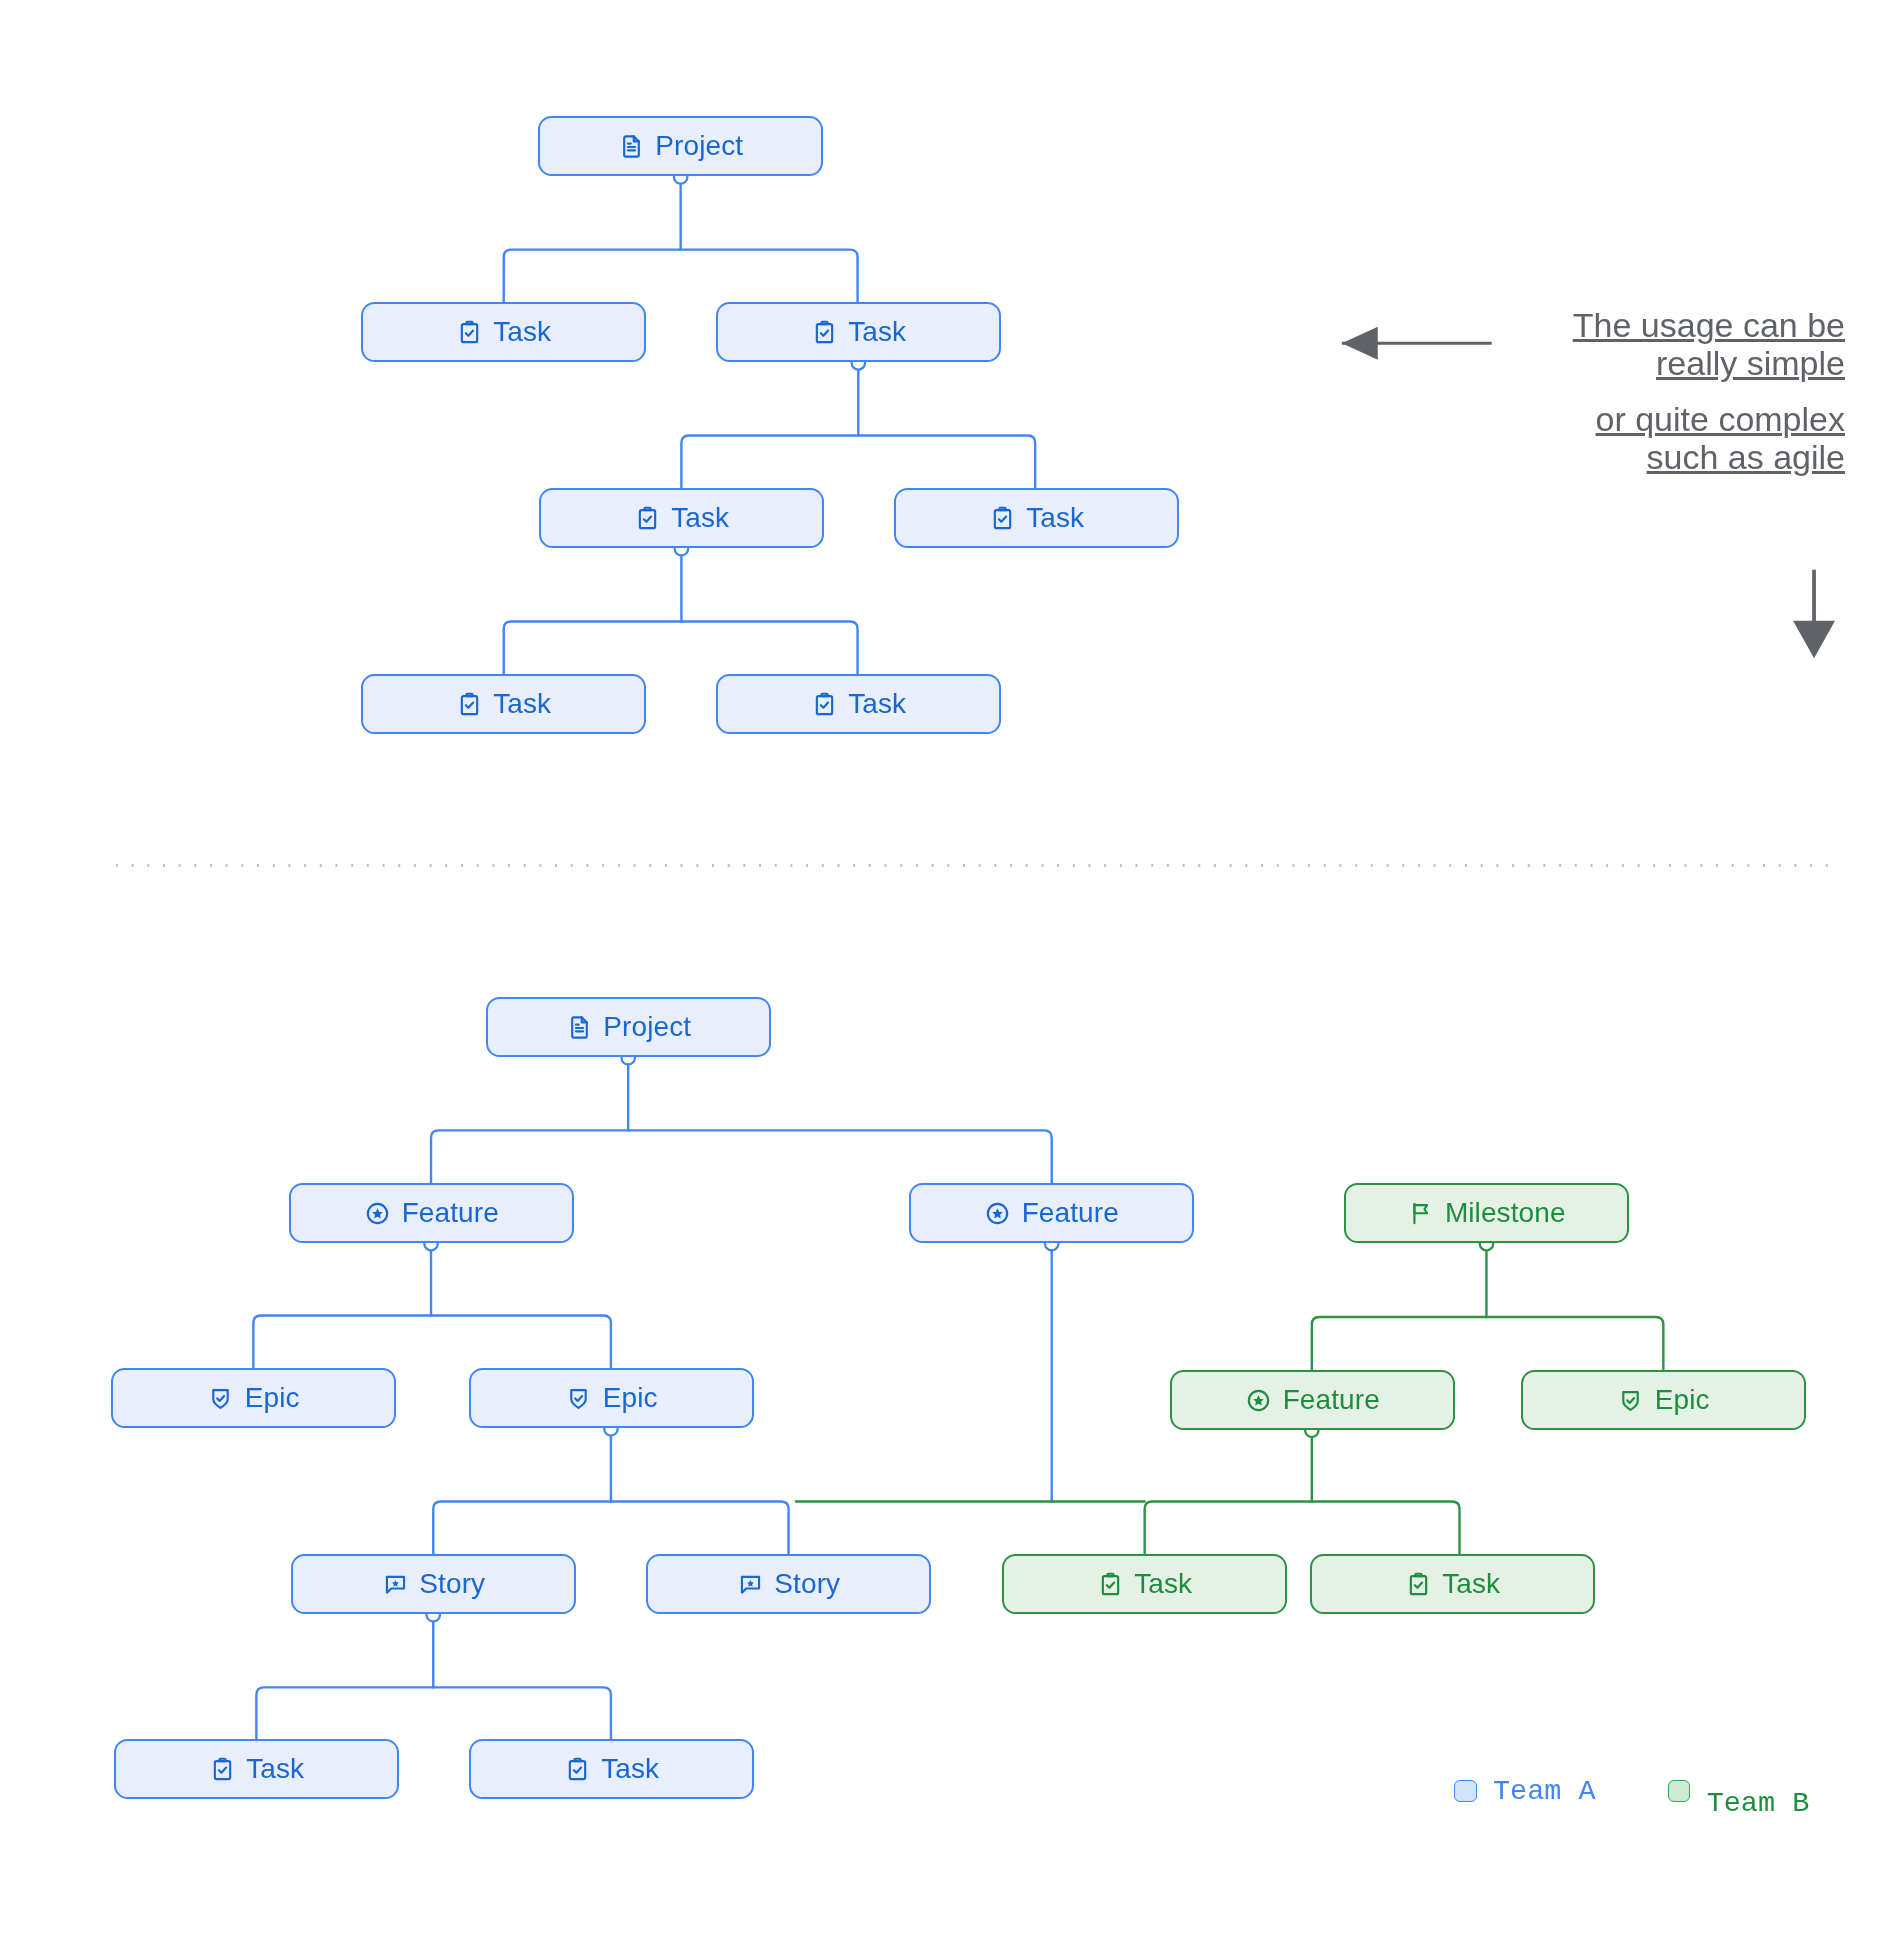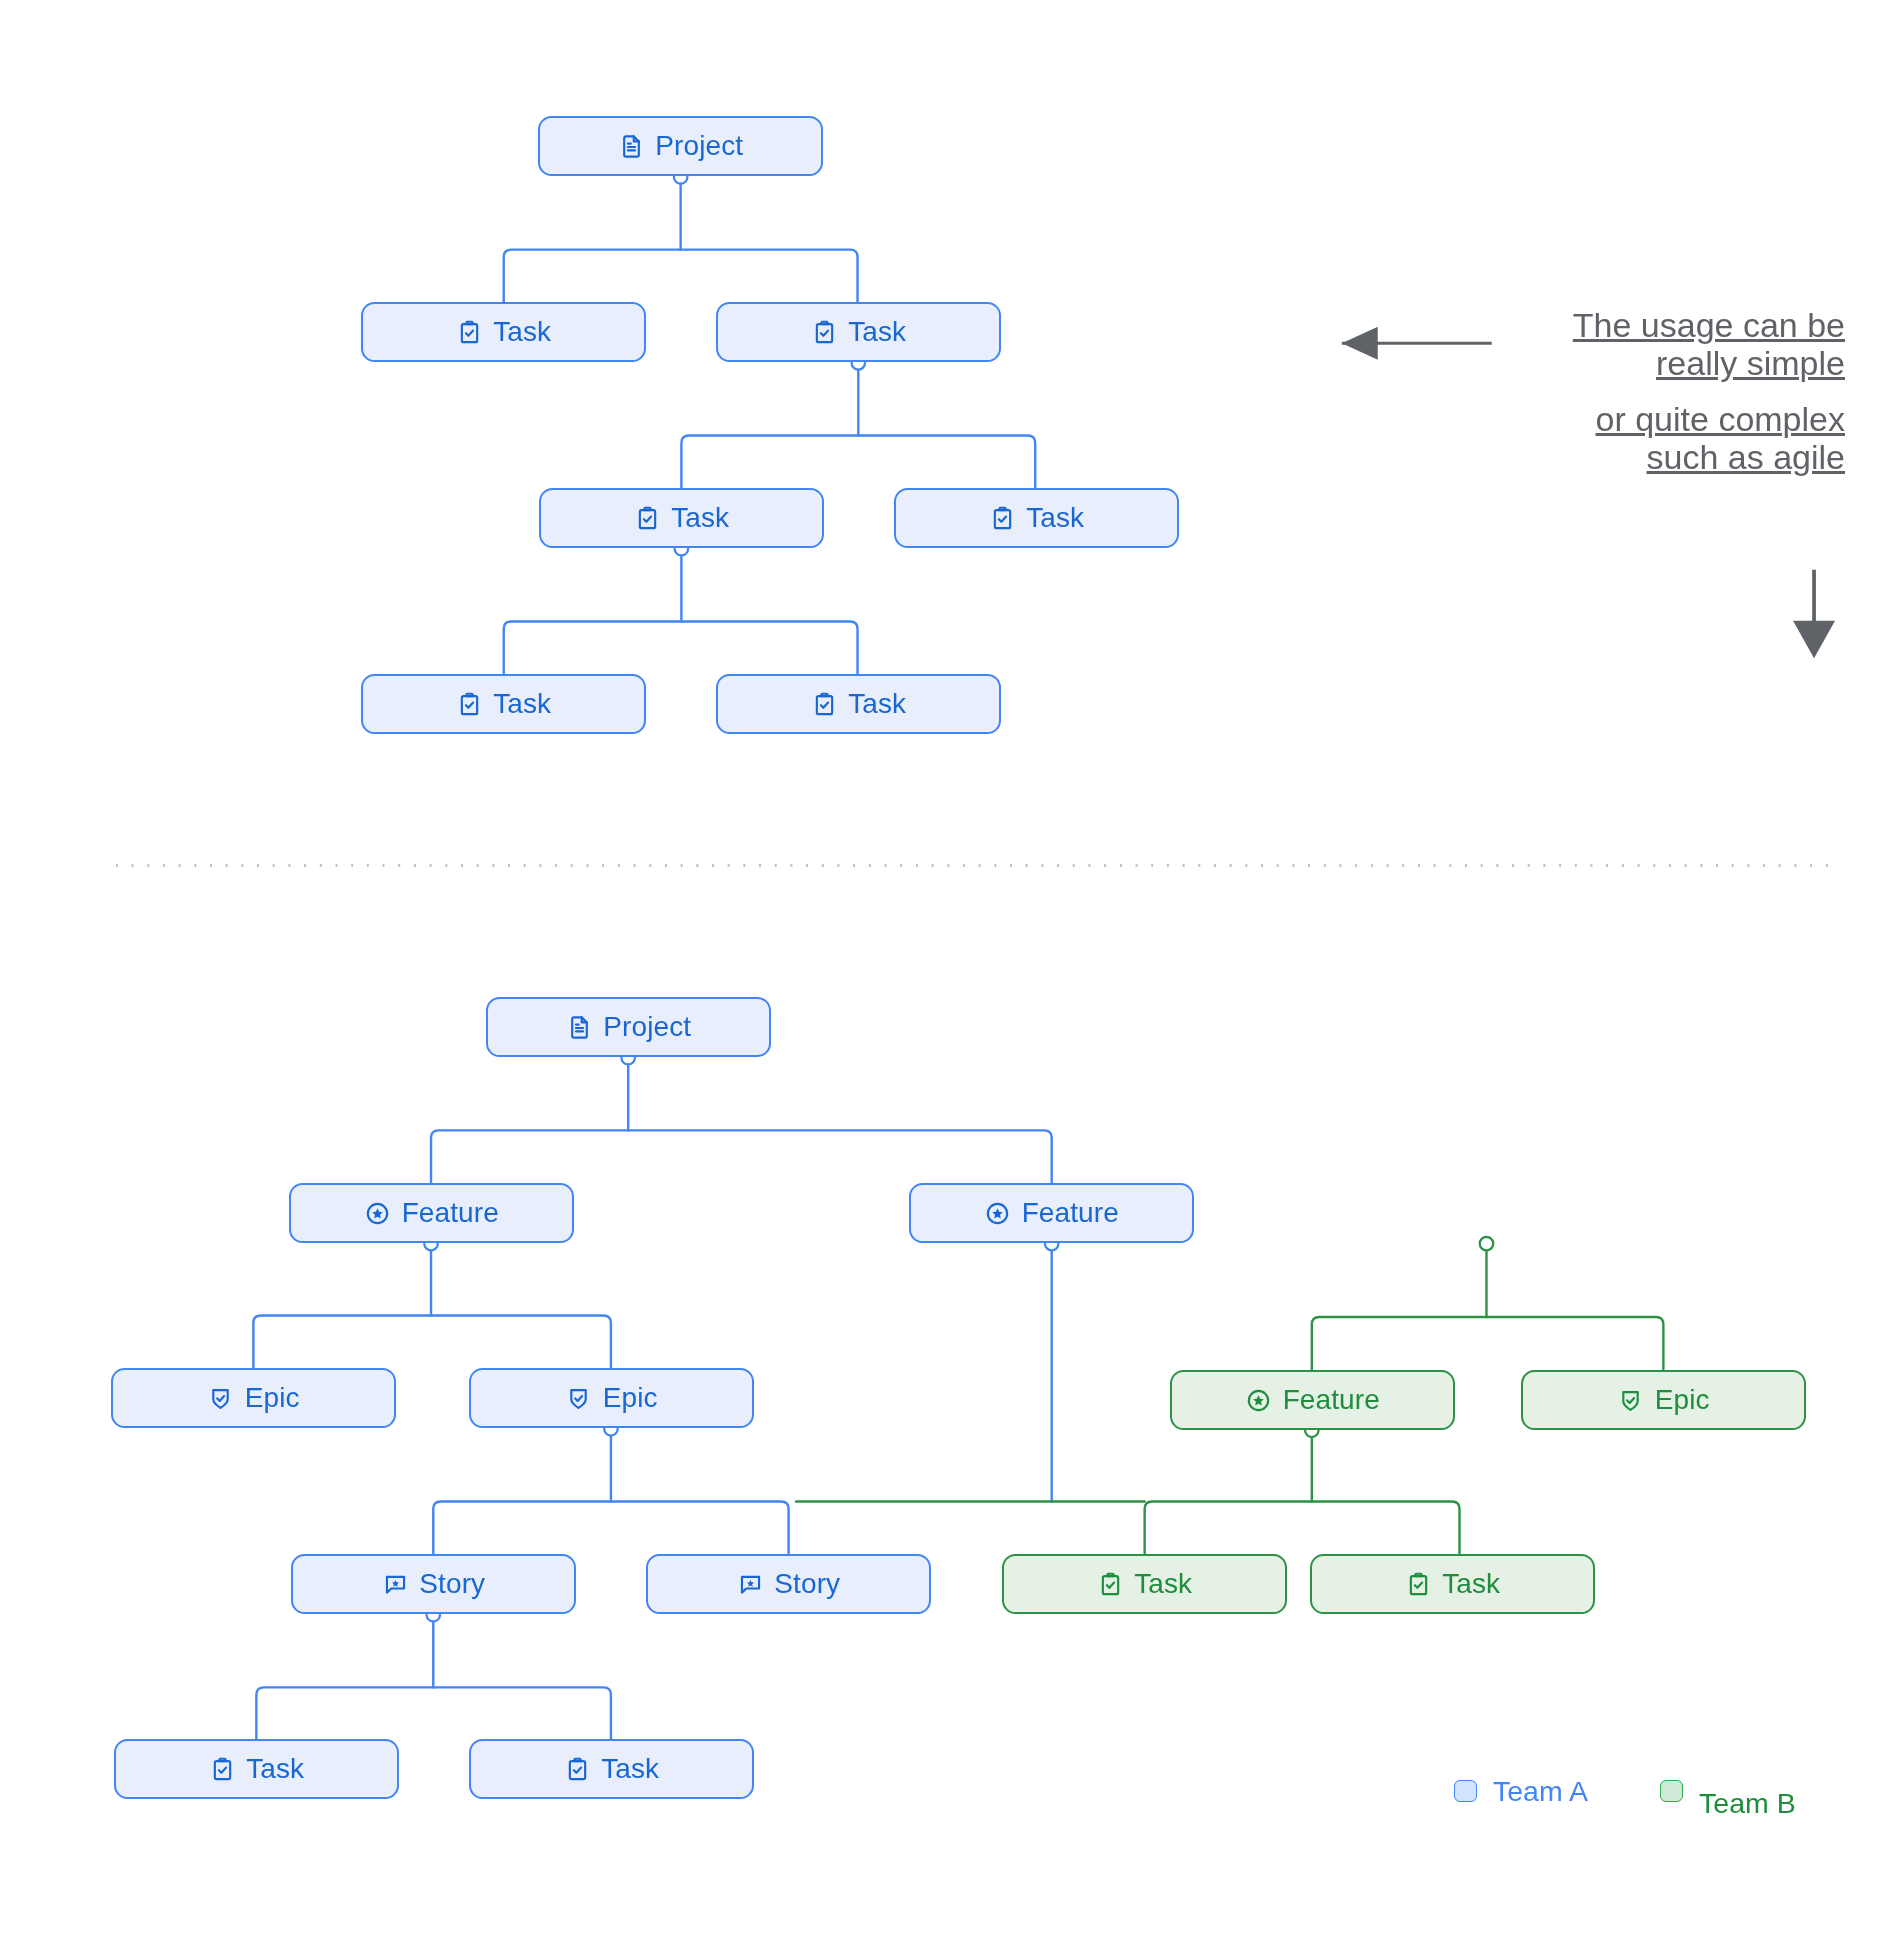--- a/index.html
+++ b/index.html
@@ -92,20 +92,21 @@
 
   
   #legend {
     position: absolute;
     left: 1454px;
     top: 1762px;
     display: flex;
     align-items: center;
     gap: 72px;
     font-size: 28.5px;
+    font-family: Liberation Mono, monospace;
   }
   .legend-item {
     display: flex;
     align-items: center;
     gap: 16.5px;
     white-space: nowrap;
   }
   .legend-swatch {
     width: 22.5px;
     height: 22.5px;
@@ -292,20 +293,29 @@
   <div class="node blue" style="left:909px; top:1183px; width:285px; height:60px;">
     <span class="ico">
       <svg width="27" height="27" viewBox="0 0 24 24" fill="none" stroke="#1967d2" stroke-width="1.9">
           <circle cx="12" cy="12" r="8.6"></circle>
           <polygon points="12,7.4 13.42,10.5 16.7,10.9 14.25,13.2 14.92,16.5 12,14.85 9.08,16.5 9.75,13.2 7.3,10.9 10.58,10.5" fill="#1967d2" stroke="none"></polygon>
         </svg>
     </span>
     <span class="lbl">Feature</span>
   </div>
 
+  <div class="node green" style="left:1344px; top:1183px; width:285px; height:60px;">
+    <span class="ico">
+      <svg width="27" height="27" viewBox="0 0 24 24" fill="none" stroke="#1e8e3e" stroke-width="1.9" stroke-linecap="round" stroke-linejoin="round">
+          <path d="M6.6 3.4v17.2"></path>
+          <path d="M6.6 4.6h11.2l-2.3 3.6 2.3 3.6H6.6z"></path>
+        </svg>
+    </span>
+    <span class="lbl">Milestone</span>
+  </div>
 
   <div class="node blue" style="left:111px; top:1368px; width:285px; height:60px;">
     <span class="ico">
       <svg width="27" height="27" viewBox="0 0 24 24" fill="none" stroke="#1967d2" stroke-width="1.9" stroke-linecap="round" stroke-linejoin="round">
           <path d="M5.6 4.6h12.8v8.1c0 3-2.6 5.3-6.4 7.6-3.8-2.3-6.4-4.6-6.4-7.6z"></path>
           <path d="M9.1 11.9l2.2 2.3 3.9-4.4"></path>
         </svg>
     </span>
     <span class="lbl">Epic</span>
   </div>

